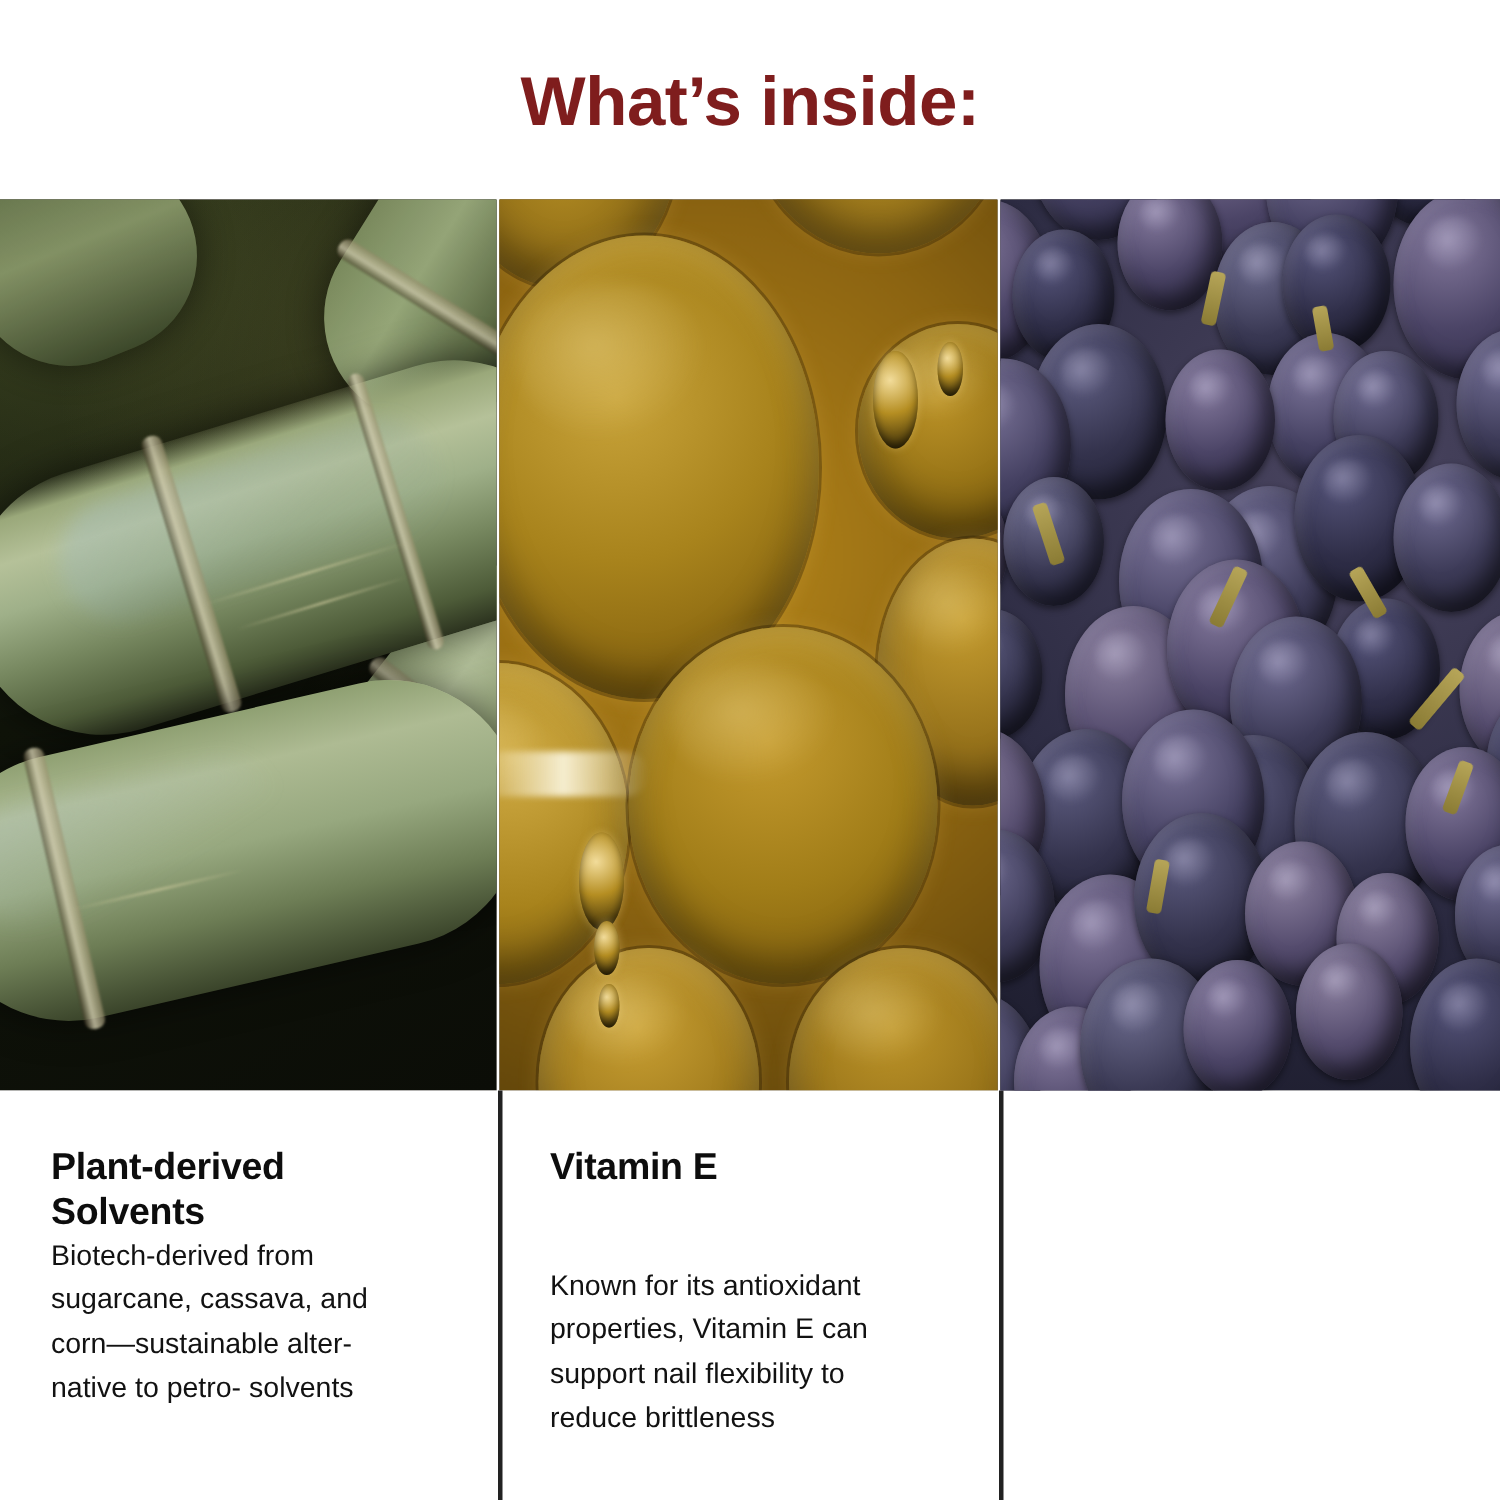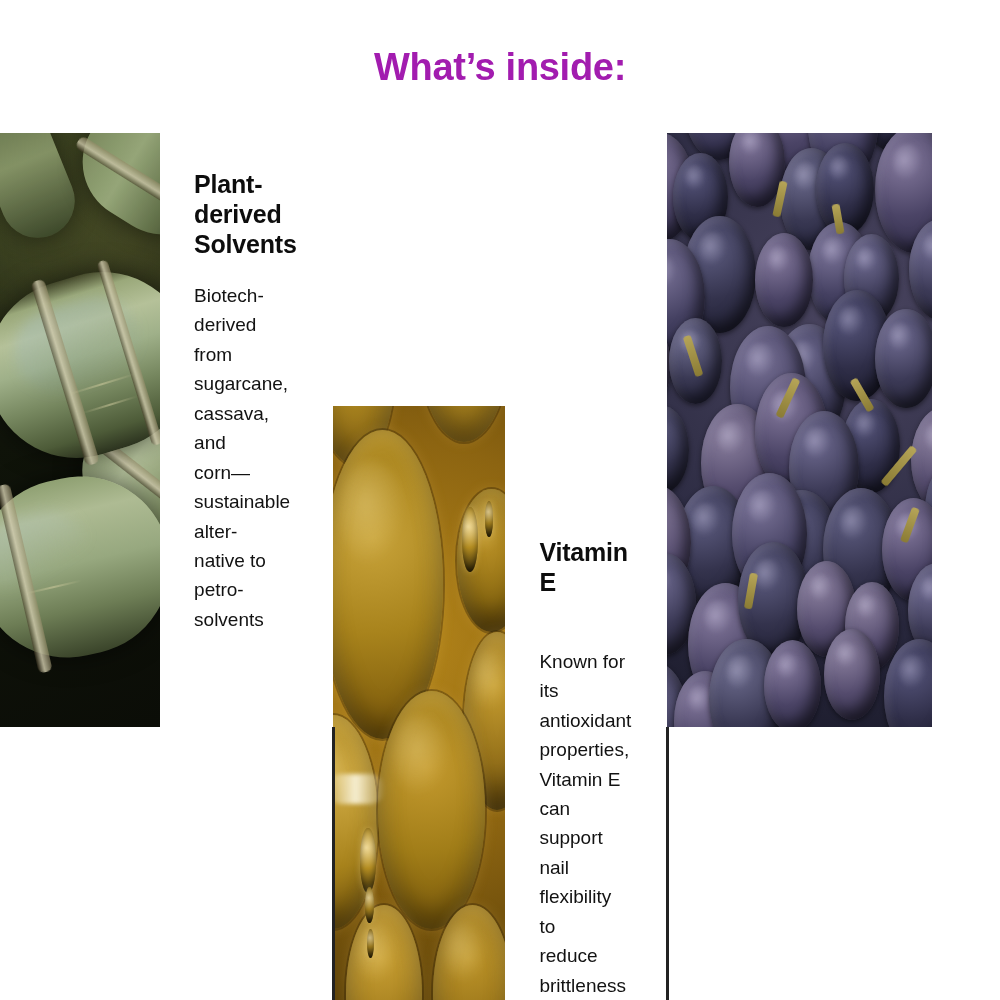--- a/index.html
+++ b/index.html
@@ -24,43 +24,43 @@
     position: absolute;
     left: 0; top: 0;
     width: 1000px;
     height: 133px;
     display: flex;
     align-items: center;
     justify-content: center;
     background: #ffffff;
   }
   .title {
-    font-size: 38px;
+    font-size: 46px;
     font-weight: 700;
-    color: #a21caf;
+    color: #7f1d1d;
     letter-spacing: -0.3px;
     line-height: 1;
   }
 
   
   .columns {
     position: absolute;
     left: 0; top: 133px;
     width: 1000px;
     height: 867px;
     display: flex;
   }
   .column {
     position: relative;
     width: 332px;
     height: 867px;
     display: flex;
-    flex-direction: row;
-  }
-  .column.c2 { width: 334px; align-items: flex-end; }
+    flex-direction: column;
+  }
+  .column.c2 { width: 334px; }
   .column.c3 { width: 334px; }
 
   .gap {
     width: 2px;
     height: 867px;
     background: #ffffff;
     flex: 0 0 2px;
   }
 
   
@@ -258,21 +258,20 @@
   }
   .card-title {
     font-size: 25px;
     font-weight: 700;
     color: #0d0d0d;
     line-height: 1.2;
     letter-spacing: -0.2px;
     white-space: pre-line;
   }
   .card-body {
-    margin-top: 22px;
     font-size: 19px;
     font-weight: 400;
     color: #121212;
     line-height: 1.55;
     white-space: pre-line;
   }
   .c2 .card-body { margin-top: 50px; }
   .c3 .card-body { margin-top: 50px; }
 
   

